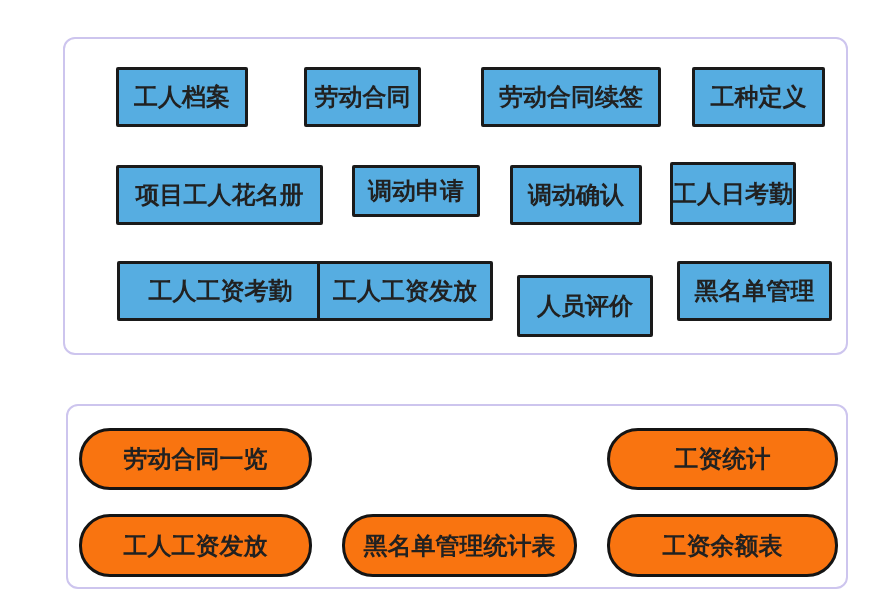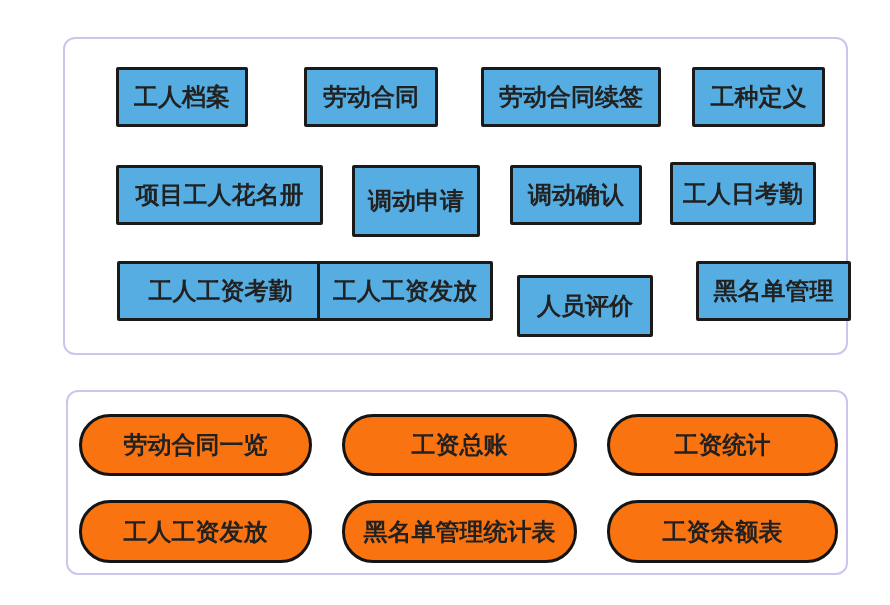--- a/index.html
+++ b/index.html
@@ -24,21 +24,21 @@
     background: var(--page-bg);
     overflow: hidden;
   }
   .panel {
     position: absolute;
     background: var(--panel-bg);
     border: 2px solid var(--panel-border);
     border-radius: 12px;
   }
   .panel-modules { left: 63px; top: 37px; width: 785px; height: 318px; }
-  .panel-reports { left: 66px; top: 390px; width: 782px; height: 185px; }
+  .panel-reports { left: 66px; top: 404px; width: 782px; height: 185px; }
   .btn {
     position: absolute;
     display: flex;
     align-items: center;
     justify-content: center;
     font-size: 24px;
     font-weight: bold;
     color: var(--button-text);
     cursor: pointer;
     white-space: nowrap;
@@ -56,39 +56,38 @@
   }
 </style>
 </head>
 <body>
 
 <div class="stage">
 
   <div class="panel panel-modules">
 
     <div class="btn btn-blue" style="left:51px;top:28px;width:132px;height:60px">工人档案</div>
-    <div class="btn btn-blue" style="left:239px;top:28px;width:134px;height:60px">劳动合同</div>
+    <div class="btn btn-blue" style="left:239px;top:28px;width:117px;height:60px">劳动合同</div>
     <div class="btn btn-blue" style="left:416px;top:28px;width:180px;height:60px">劳动合同续签</div>
     <div class="btn btn-blue" style="left:627px;top:28px;width:133px;height:60px">工种定义</div>
 
     <div class="btn btn-blue" style="left:51px;top:126px;width:207px;height:60px">项目工人花名册</div>
-    <div class="btn btn-blue" style="left:287px;top:126px;width:128px;height:72px">调动申请</div>
+    <div class="btn btn-blue" style="left:287px;top:126px;width:128px;height:52px">调动申请</div>
     <div class="btn btn-blue" style="left:445px;top:126px;width:132px;height:60px">调动确认</div>
-    <div class="btn btn-blue" style="left:605px;top:123px;width:146px;height:63px">工人日考勤</div>
+    <div class="btn btn-blue" style="left:605px;top:123px;width:126px;height:63px">工人日考勤</div>
 
     <div class="btn btn-blue" style="left:52px;top:222px;width:207px;height:60px">工人工资考勤</div>
     <div class="btn btn-blue" style="left:252px;top:222px;width:176px;height:60px">工人工资发放</div>
     <div class="btn btn-blue" style="left:452px;top:236px;width:136px;height:62px">人员评价</div>
-    <div class="btn btn-blue" style="left:631px;top:222px;width:155px;height:60px">黑名单管理</div>
+    <div class="btn btn-blue" style="left:612px;top:222px;width:155px;height:60px">黑名单管理</div>
   </div>
 
   <div class="panel panel-reports">
 
     <div class="btn btn-orange" style="left:11px;top:22px;width:233px;height:62px">劳动合同一览</div>
-    <div class="btn btn-orange" style="left:274px;top:22px;width:235px;height:62px">工资总账</div>
     <div class="btn btn-orange" style="left:539px;top:22px;width:231px;height:62px">工资统计</div>
 
     <div class="btn btn-orange" style="left:11px;top:108px;width:233px;height:63px">工人工资发放</div>
     <div class="btn btn-orange" style="left:274px;top:108px;width:235px;height:63px">黑名单管理统计表</div>
     <div class="btn btn-orange" style="left:539px;top:108px;width:231px;height:63px">工资余额表</div>
   </div>
 
 </div>
 
 </body></html>

